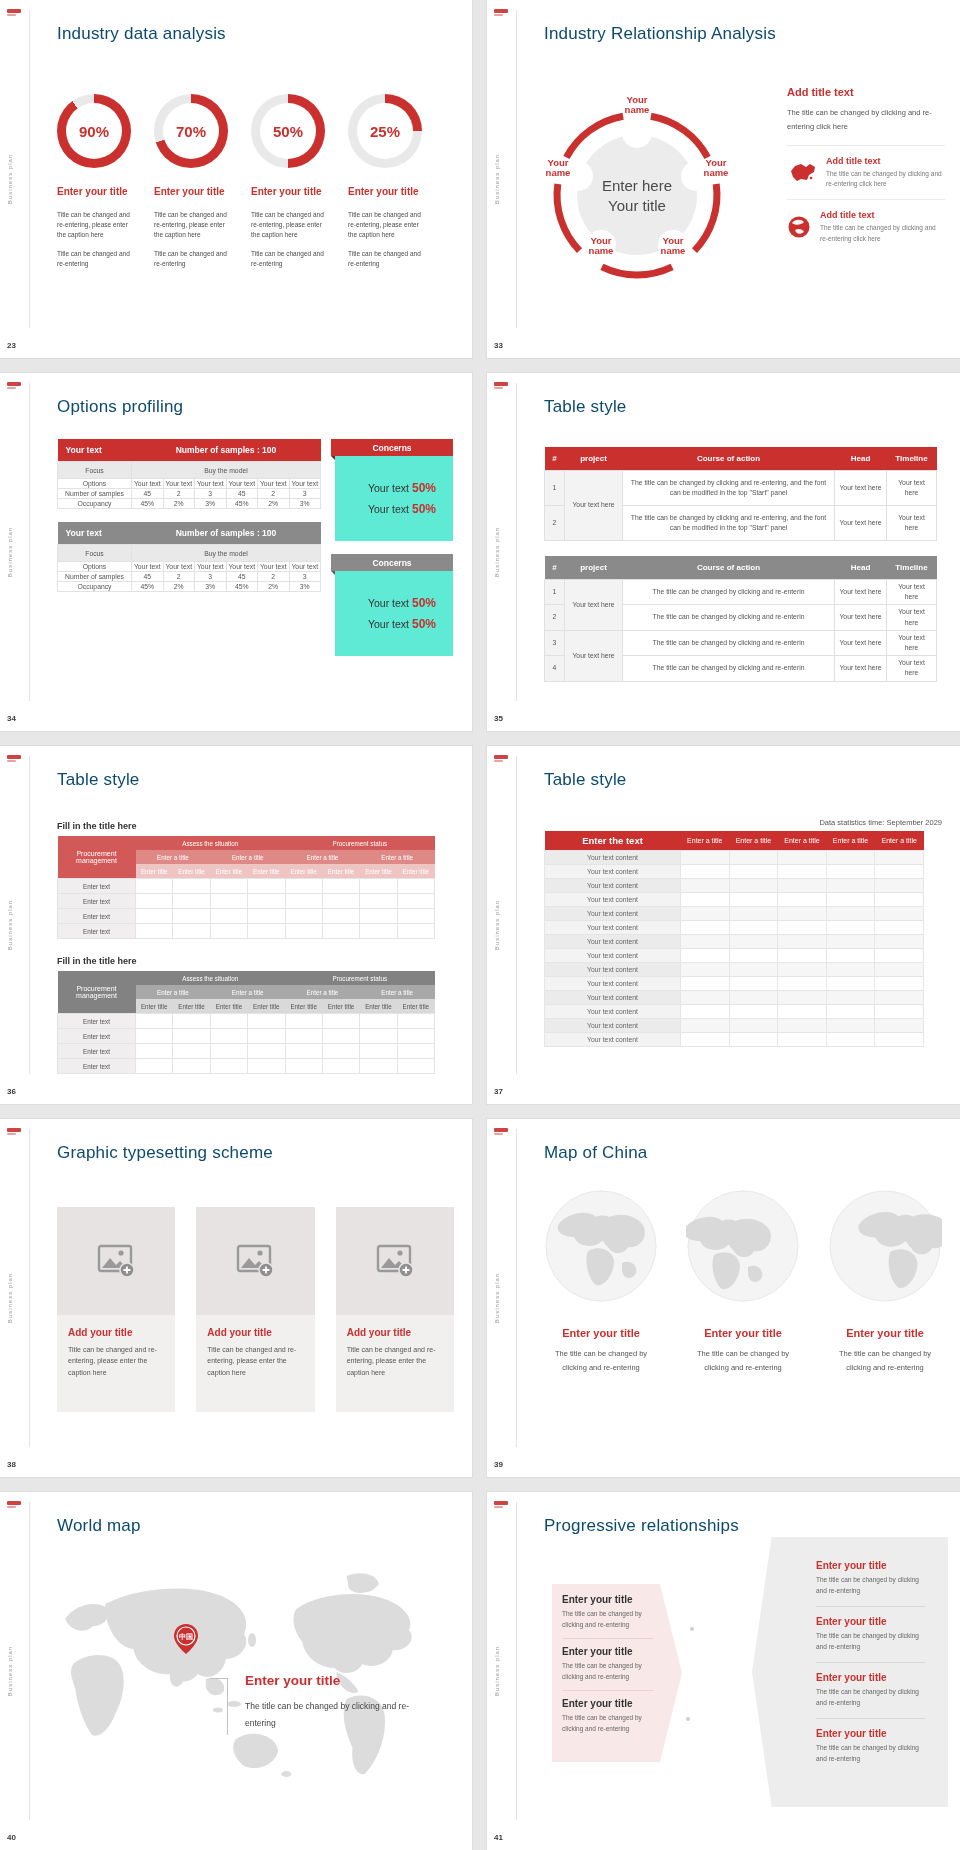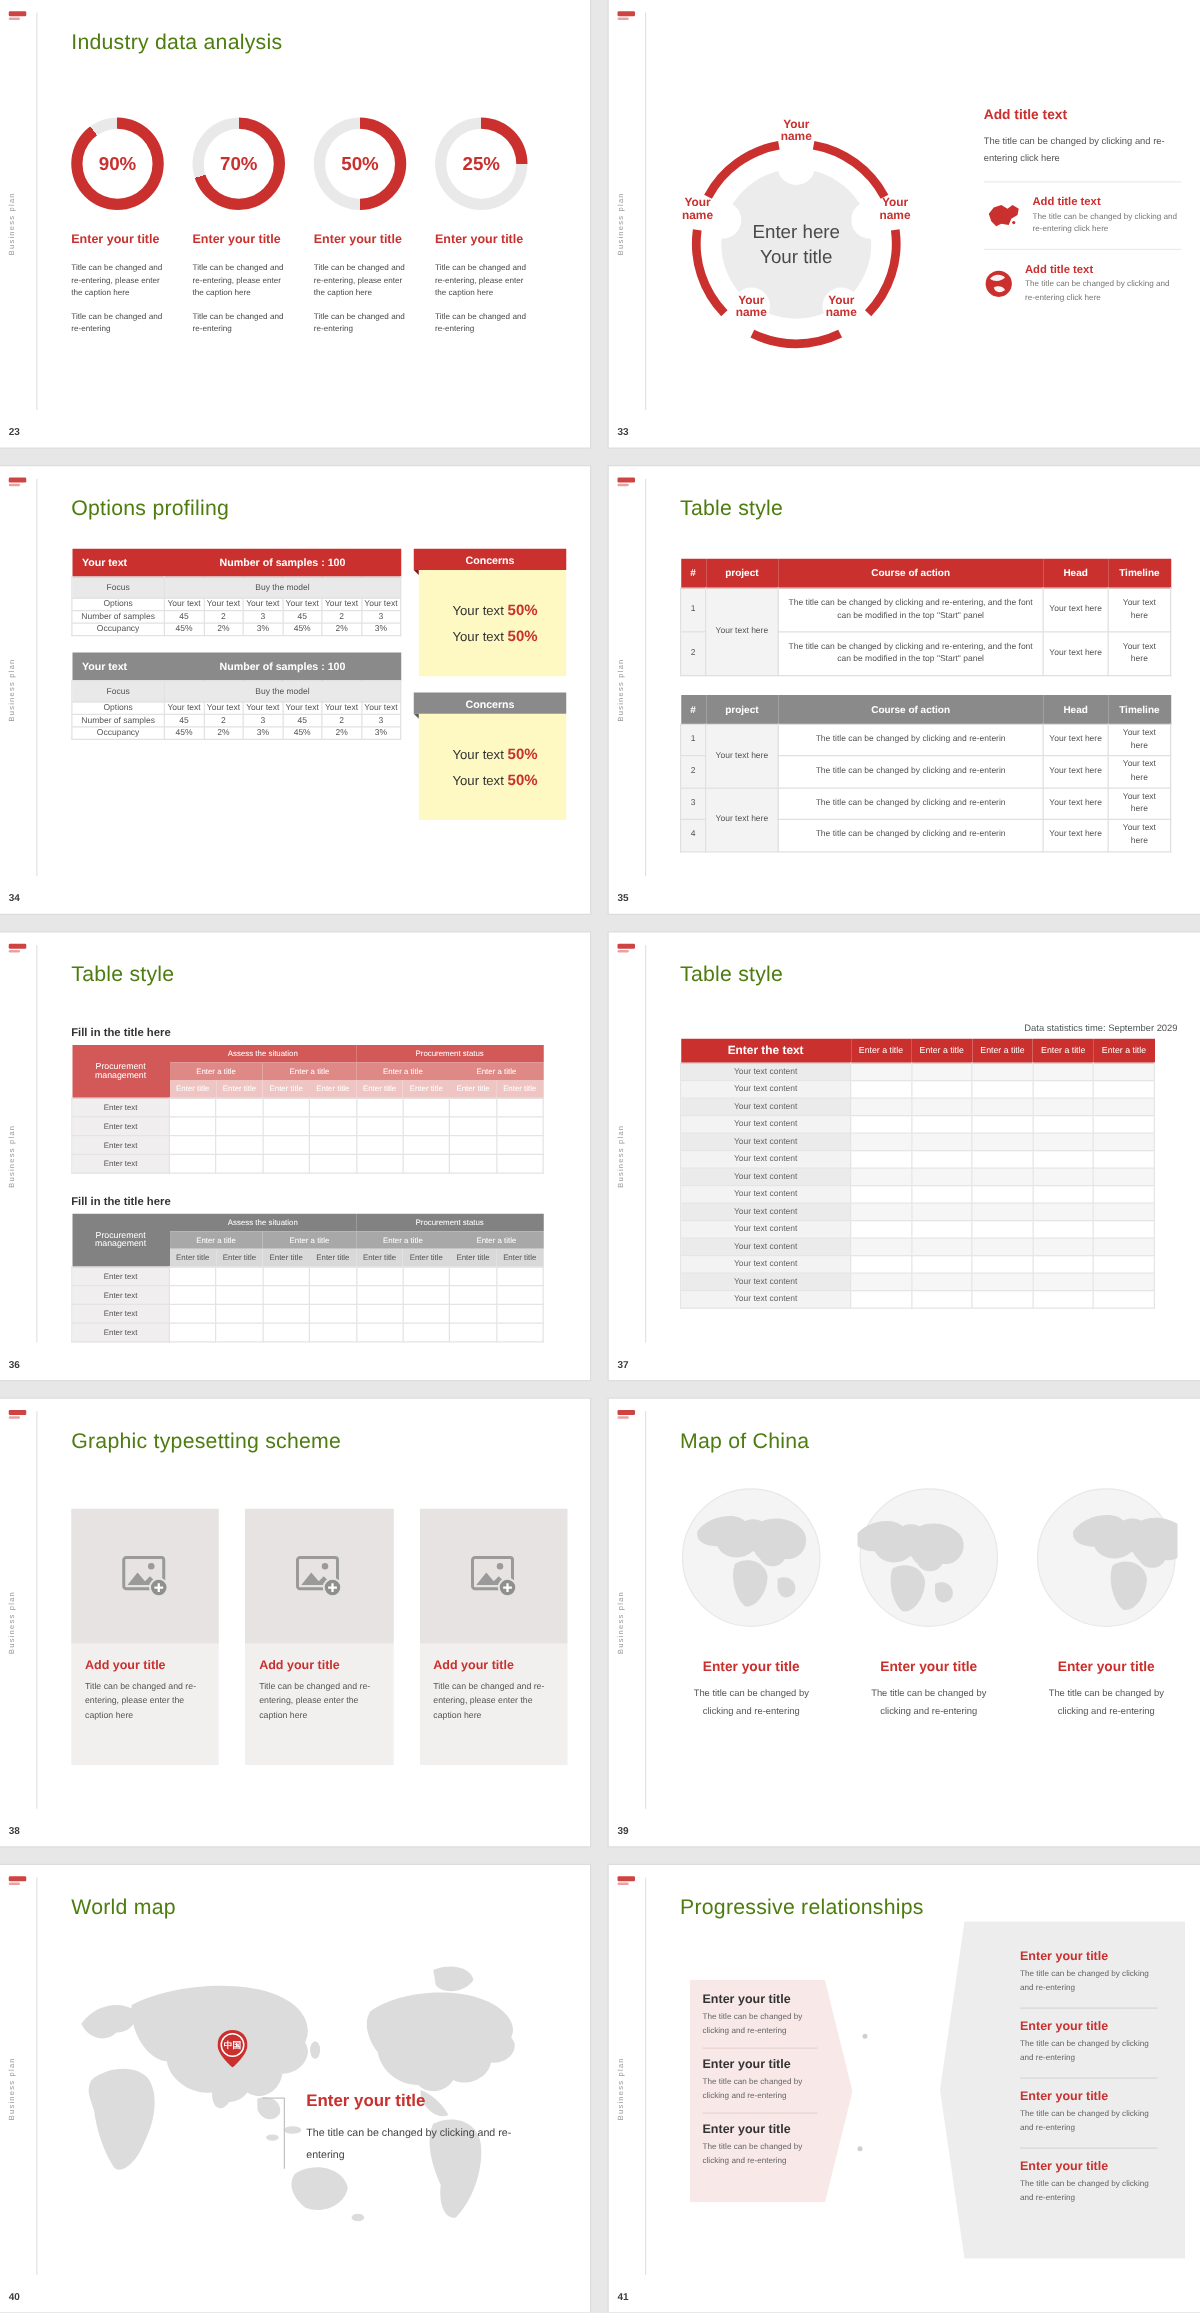--- a/index.html
+++ b/index.html
@@ -8,21 +8,21 @@
   .slide{position:relative;background:#fff;overflow:hidden;box-shadow:0 0 0 1px rgba(0,0,0,.04);}
   
   .logo{position:absolute;left:7px;top:9px;width:14px;}
   .logo i{display:block;background:#c9302e;border-radius:1px;}
   .logo i:first-child{height:4px;opacity:.9;}
   .logo i:last-child{height:2px;width:9px;margin-top:1px;opacity:.45;}
   .vlabel{position:absolute;left:7px;top:50%;transform:translateY(-50%) rotate(180deg);writing-mode:vertical-rl;font-size:6px;color:#999;letter-spacing:1px;}
   .side-line{position:absolute;left:29px;top:10px;bottom:30px;width:1px;background:#e3e3e3;}
   .pagenum{position:absolute;left:7px;bottom:8px;font-size:8px;font-weight:bold;color:#3c3c3c;}
   .content{position:absolute;left:57px;top:24px;right:18px;bottom:10px;}
-  .s-title{font-size:17px;color:#4d7c0f;letter-spacing:.2px;}
+  .s-title{font-size:17px;color:#0c4a6e;letter-spacing:.2px;}
   
   .donut-row{display:flex;gap:12px;margin-top:50px;}
   .dcol{width:85px;}
   .donut{width:74px;height:74px;border-radius:50%;position:relative;display:flex;align-items:center;justify-content:center;margin-bottom:18px;text-align:center;}
   .donut::before{content:"";position:absolute;inset:9px;background:#fff;border-radius:50%;}
   .donut span{position:relative;font-size:15px;font-weight:bold;color:#c9302e;}
   .d-title{font-size:10px;font-weight:bold;color:#c9302e;margin-bottom:13px;}
   .d-cap{font-size:6.5px;line-height:1.55;color:#4a4a4a;margin-bottom:9px;width:80px;}
   
   .s33-diagram{position:absolute;left:55px;top:100px;}
@@ -51,21 +51,21 @@
   .cp thead th.hl{text-align:left;padding-left:8px;}
   .cp td{border:1px solid #e2e2e2;font-size:6.8px;color:#555;text-align:center;padding:1px;}
   .cp tr.focus td{background:#e9e9e9;height:14px;}
   .concerns-col{display:flex;flex-direction:column;gap:13px;}
   .concern{width:118px;}
   .c-head{height:17px;color:#fff;font-size:8.5px;font-weight:bold;display:flex;align-items:center;justify-content:center;position:relative;margin-left:-4px;}
   .concern.red .c-head{background:#c9302e;}
   .concern.gray .c-head{background:#8a8a8a;}
   .c-head::after{content:"";position:absolute;left:0;top:100%;width:0;height:0;border-top:4px solid #7e1d1c;border-left:4px solid transparent;}
   .concern.gray .c-head::after{border-top-color:#5c5c5c;}
-  .c-body{background:#fef9c3;height:85px;display:flex;flex-direction:column;justify-content:center;padding-left:27px;gap:7px;}
+  .c-body{background:#5eead4;height:85px;display:flex;flex-direction:column;justify-content:center;padding-left:16px;gap:7px;text-align:center;}
   .c-line{font-size:10.5px;color:#333;}
   .c-line b{color:#c9302e;font-size:12px;margin-left:3px;}
   
   table.ts{border-collapse:collapse;width:392px;table-layout:fixed;}
   .ts th{color:#fff;font-size:8px;height:21px;font-weight:bold;}
   .ts.red th{background:#c9302e;}
   .ts.gray th{background:#8a8a8a;}
   .ts td{border:1px solid #e0e0e0;font-size:6.8px;color:#555;text-align:center;padding:2px 4px;line-height:1.5;}
   .ts td.shade{background:#f3f3f3;}
   .ts.red tbody td{height:30px;}
@@ -191,20 +191,23 @@
   </div>
 
   <div class="slide">
     <div class="logo">
         <i></i>
         <i></i>
       </div>
     <div class="vlabel">Business plan</div>
     <div class="side-line"></div>
     <div class="pagenum">33</div>
+    <div class="content">
+        <div class="s-title">Industry Relationship Analysis</div>
+      </div>
     <svg class="s33-diagram" width="190" height="190" viewBox="0 0 190 190">
       <circle cx="95" cy="95" r="60" fill="#ececec"></circle>
       <circle cx="95" cy="33" r="15" fill="#fff"></circle>
         <circle cx="154" cy="76" r="15" fill="#fff"></circle>
       <circle cx="131" cy="145" r="15" fill="#fff"></circle>
         <circle cx="59" cy="145" r="15" fill="#fff"></circle>
       <circle cx="36" cy="76" r="15" fill="#fff"></circle>
       <g fill="none" stroke="#c9302e" stroke-width="7">
         <path d="M108.9 16.2 A80 80 0 0 1 165.6 57.4"></path>
         <path d="M174.2 83.9 A80 80 0 0 1 152.5 150.6"></path>

